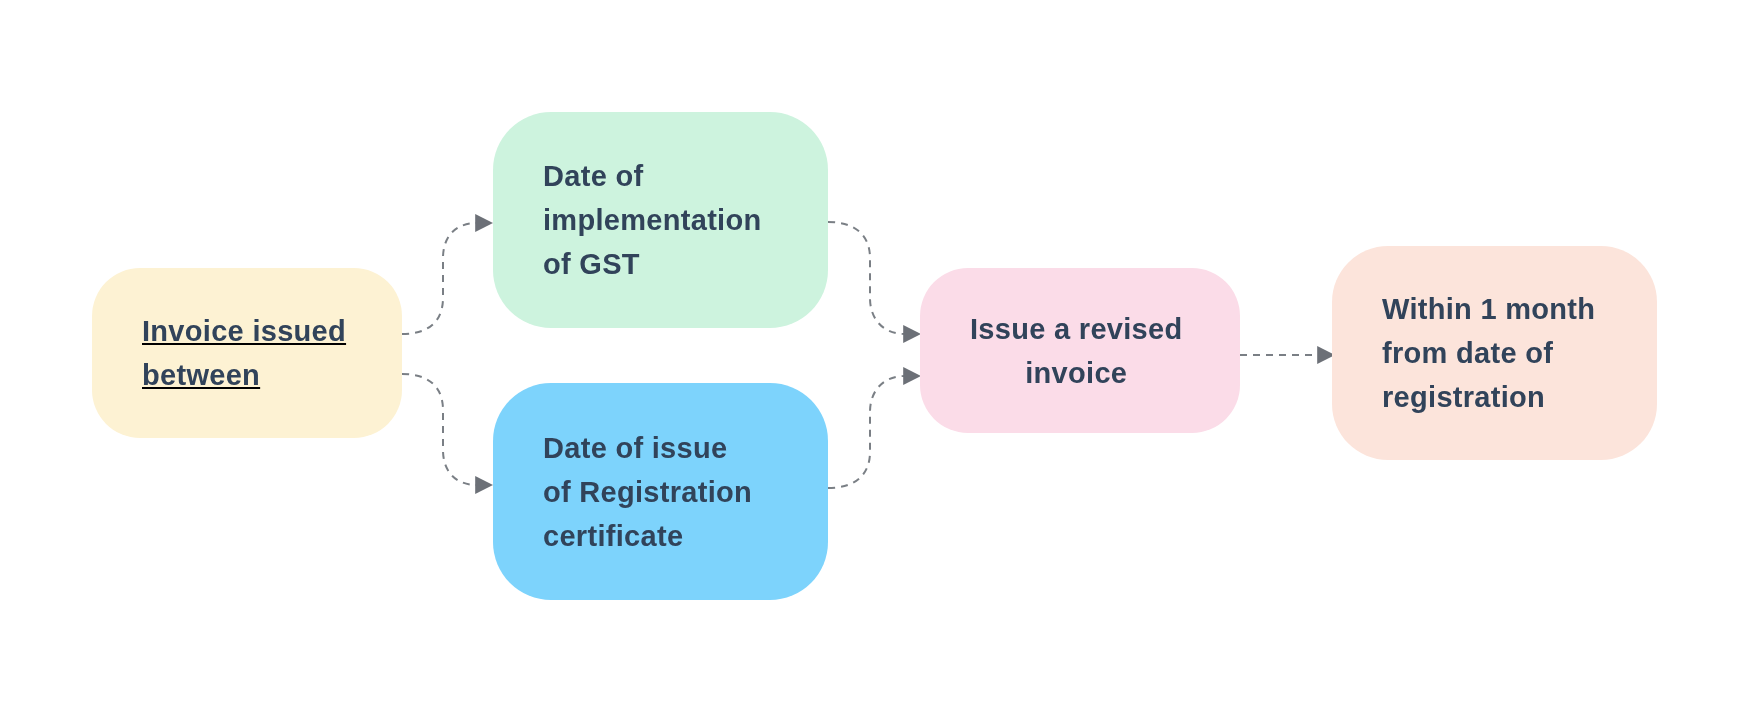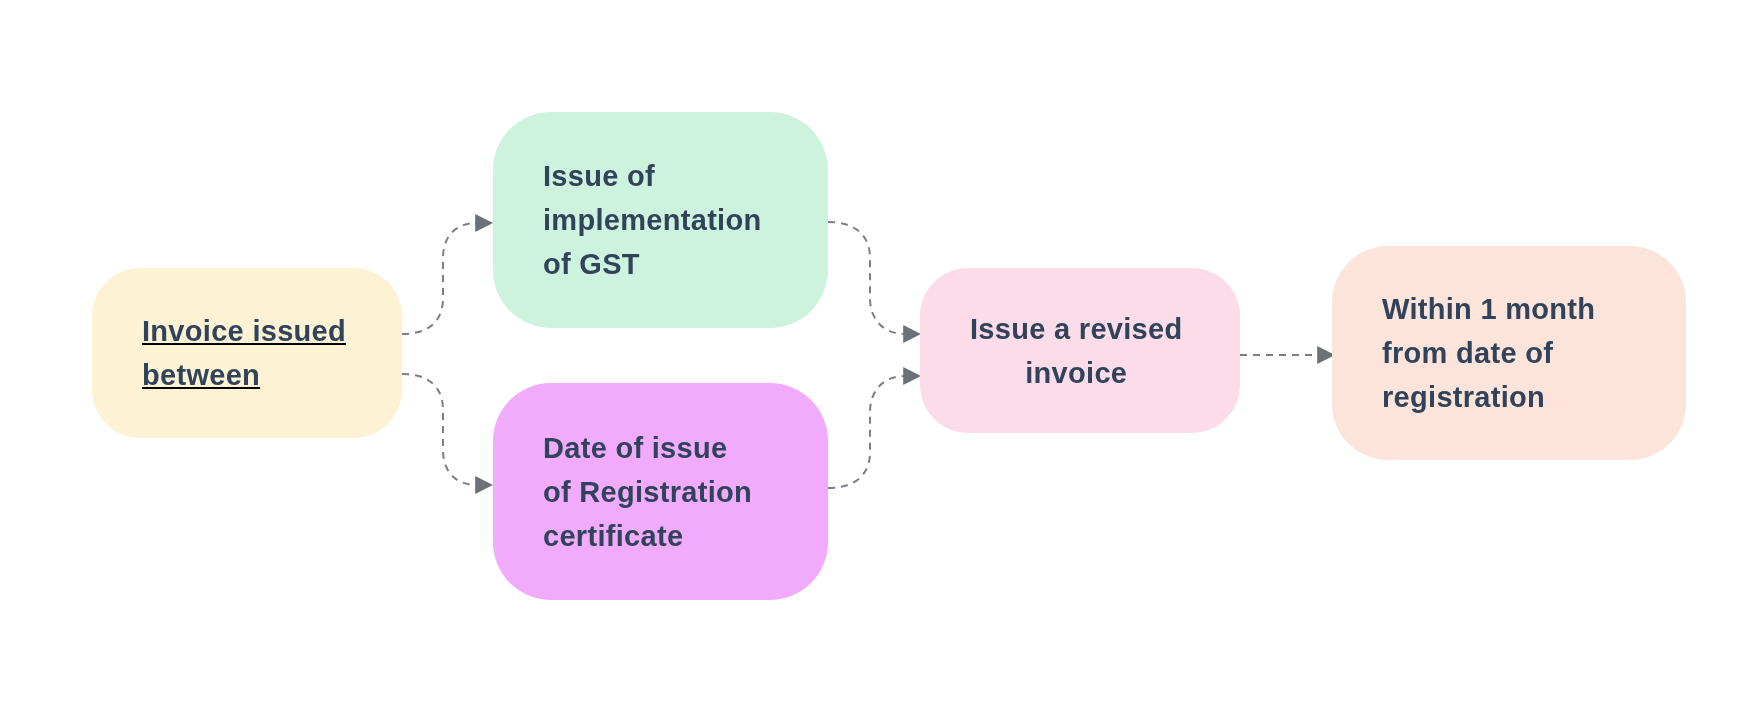--- a/index.html
+++ b/index.html
@@ -42,21 +42,21 @@
     font-size: 29px;
     line-height: 44px;
     font-weight: 600;
     letter-spacing: 0.3px;
     color: #31435a;
   }
   .node-start  { left: 92px;   top: 268px; width: 310px; height: 170px; border-radius: 48px; }
   .node-opt1   { left: 493px;  top: 112px; width: 335px; height: 216px; border-radius: 58px; }
   .node-opt2   { left: 493px;  top: 383px; width: 335px; height: 217px; border-radius: 58px; }
   .node-action { left: 920px;  top: 268px; width: 320px; height: 165px; border-radius: 48px; }
-  .node-end    { left: 1332px; top: 246px; width: 354px; height: 214px; border-radius: 56px; }
+  .node-end    { left: 1332px; top: 246px; width: 325px; height: 214px; border-radius: 56px; }
 </style>
 </head>
 <body>
 
 <div class="canvas">
 
   <svg class="connectors" viewBox="0 0 1752 712" xmlns="http://www.w3.org/2000/svg">
     <defs>
       <marker id="arrowhead" viewBox="0 0 10 10" refX="1" refY="5" markerWidth="9" markerHeight="9" orient="auto">
         <path d="M0,0 L10,5 L0,10 Z" fill="#6c7077"></path>
@@ -68,26 +68,26 @@
     <path class="connector-path" d="M 828 488 C 856 488 870 474 870 452 L 870 412 C 870 390 884 376 905 376" marker-end="url(#arrowhead)"></path>
     <path class="connector-path" d="M 1240 355 L 1319 355" marker-end="url(#arrowhead)"></path>
   </svg>
 
   <div class="node node-start" style="background: rgb(253, 242, 211); text-decoration: underline;">
     <span class="node-label">Invoice issued
 between</span>
   </div>
 
   <div class="node node-opt1" style="background: rgb(205, 243, 222);">
-    <span class="node-label">Issue of
+    <span class="node-label">Date of
 implementation
 of GST</span>
   </div>
 
-  <div class="node node-opt2" style="background: #f0abfc;">
+  <div class="node node-opt2" style="background: #7dd3fc;">
     <span class="node-label">Date of issue
 of Registration
 certificate</span>
   </div>
 
   <div class="node node-action" style="background: rgb(251, 220, 232); text-align: center;">
     <span class="node-label">Issue a revised
 invoice</span>
   </div>
 

